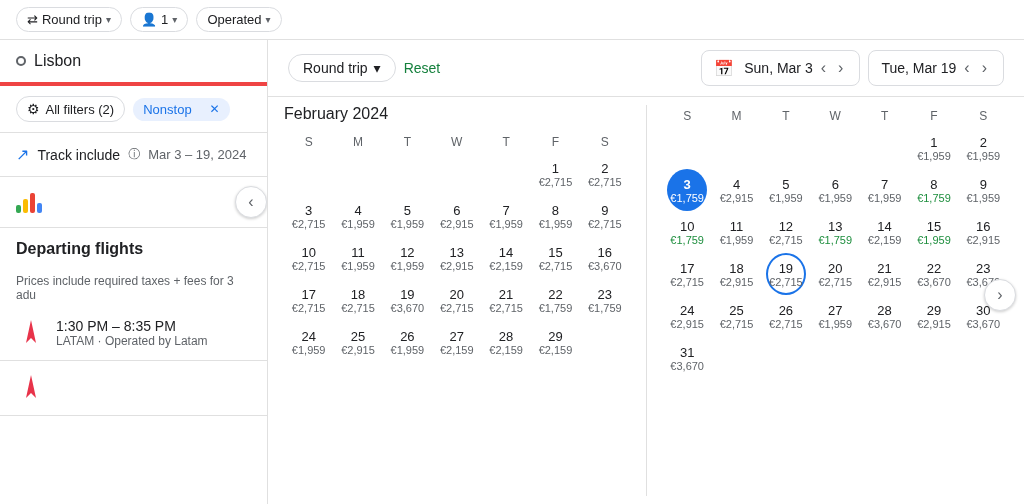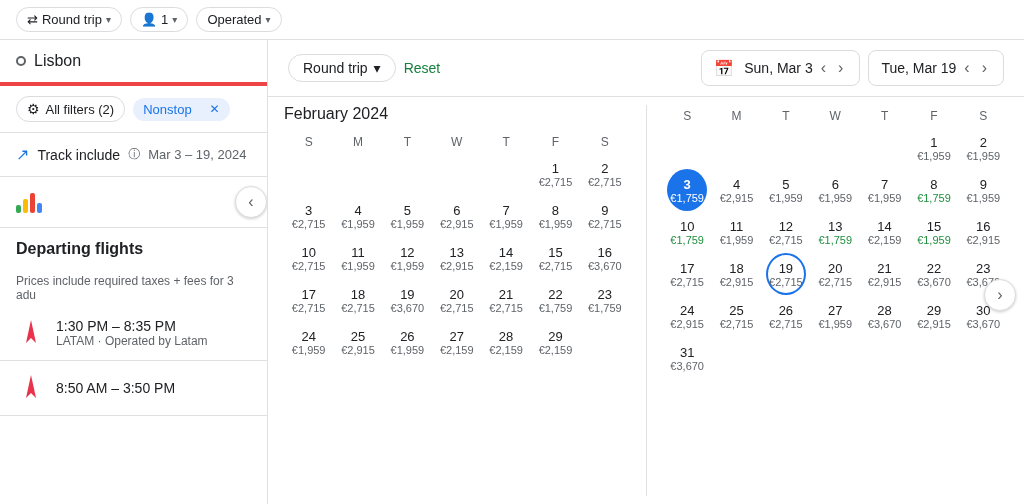--- a/index.html
+++ b/index.html
@@ -205,24 +205,20 @@
         <div class="flight-carrier">LATAM · Operated by Latam</div>
       </div>
     </div>
 
     <div class="flight-item">
       <div class="airline-logo">
         <svg width="30" height="30" viewBox="0 0 30 30">
           <polygon points="15,2 20,25 15,20 10,25" fill="#e8334a"></polygon>
         </svg>
       </div>
-      <div class="flight-info">
-        <div class="flight-time">8:50 AM – 3:50 PM</div>
-        <div class="flight-carrier"></div>
-      </div>
     </div>
   </div>
 
   <div class="right-panel" style="position:relative;">
 
     <div class="cal-header">
       <div class="cal-trip-select">
         <span>Round trip</span>
         <span>▾</span>
       </div>

